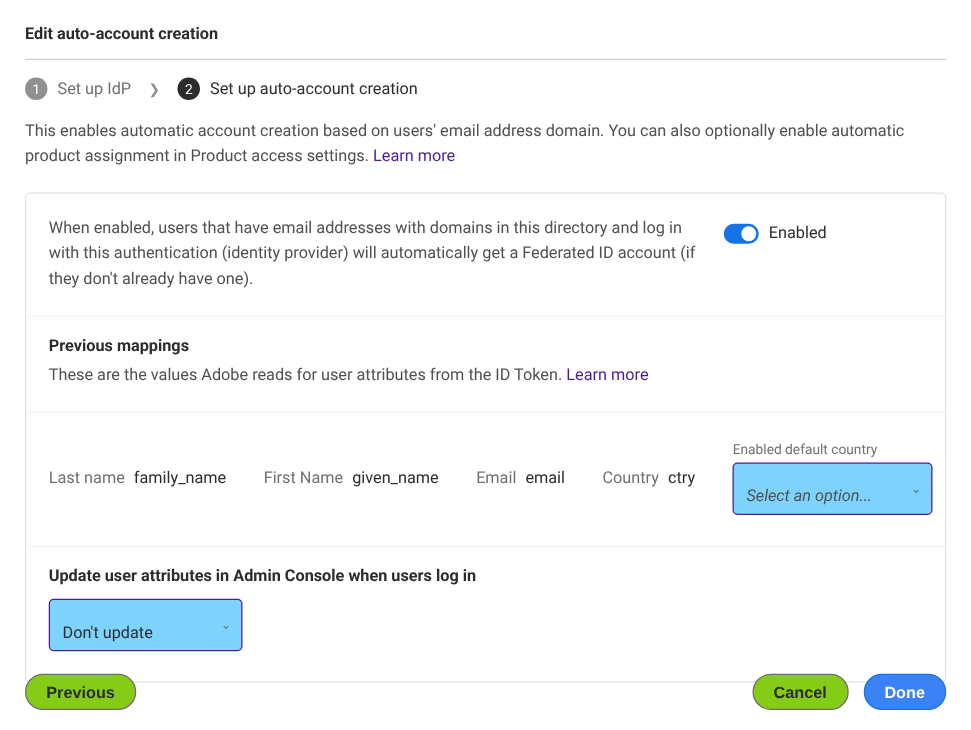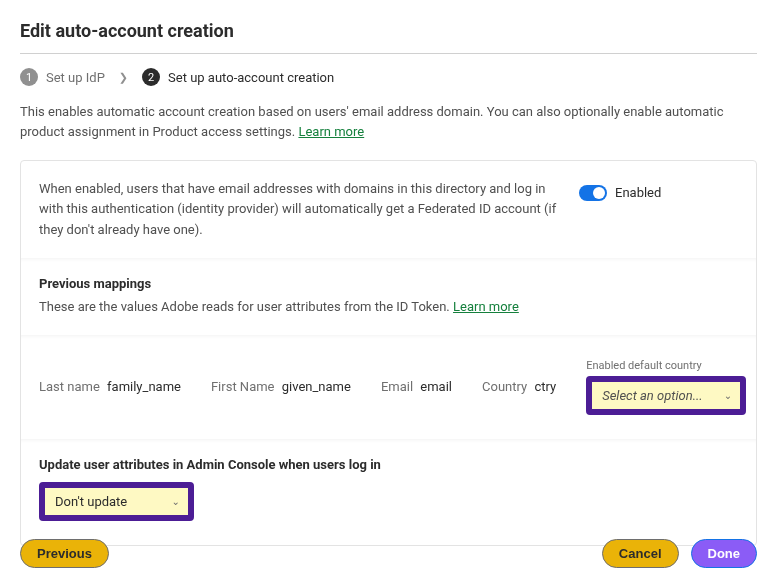--- a/index.html
+++ b/index.html
@@ -13,21 +13,21 @@
       padding: 20px 20px 0 20px;
       font-size: 13px;
       position: relative;
     }
     .header {
       border-bottom: 1px solid #d0d0d0;
       padding-bottom: 12px;
       margin-bottom: 14px;
     }
     .title {
-      font-size: 18px;
+      font-size: 13px;
       font-weight: 700;
       color: #2c2c2c;
     }
     .stepper {
       display: flex;
       align-items: center;
       gap: 14px;
       margin-bottom: 16px;
     }
     .step {
@@ -43,21 +43,21 @@
     .step-inactive .step-num { background: #909090; }
     .step-active .step-num { background: #2c2c2c; }
     .step-inactive .step-label { color: #707070; }
     .step-active .step-label { color: #2c2c2c; font-weight: 400; }
     .chev { color: #909090; font-size: 11px; }
     .intro {
       color: #505050;
       line-height: 1.55;
       margin-bottom: 18px;
     }
-    .link { color: #15803d; text-decoration: underline; cursor: pointer; }
+    .link { color: #4c1d95; cursor: pointer; }
     .card {
       border: 1px solid #e3e3e3;
       border-radius: 4px;
       margin-bottom: 0;
     }
     .section {
       padding: 18px 18px;
     }
     .section.top-shadow {
       box-shadow: inset 0 4px 5px -4px rgba(0,0,0,0.08);
@@ -95,24 +95,24 @@
     }
     .pair { white-space: nowrap; }
     .pair .lbl { color: #707070; margin-right: 4px; }
     .pair .val { color: #2c2c2c; }
     .country-select {
       margin-left: auto;
       min-width: 160px;
     }
     .small-label { font-size: 11px; color: #707070; margin-bottom: 4px; display: block; }
     .select {
-      border: 6px solid #4c1d95;
+      border: 1px solid #4c1d95;
       border-radius: 4px;
-      padding: 6px 28px 6px 10px;
-      background: #fef9c3;
+      padding: 19px 28px 6px 10px;
+      background: #7dd3fc;
       font-size: 13px;
       color: #505050;
       position: relative;
       cursor: pointer;
       display: flex;
       align-items: center;
       justify-content: space-between;
       min-width: 150px;
       font-style: italic;
     }
@@ -129,24 +129,24 @@
       display: flex;
       align-items: center;
     }
     .btn {
       border-radius: 16px;
       padding: 6px 16px;
       font-size: 13px;
       font-weight: 600;
       cursor: pointer;
       border: 1.5px solid transparent;
-      background: #eab308;
+      background: #84cc16;
     }
     .btn-outline { border-color: #6e6e6e; color: #2c2c2c; }
-    .btn-primary { background: #8b5cf6; color: #fff; border-color: #1473e6; }
+    .btn-primary { background: #3b82f6; color: #fff; border-color: #1473e6; }
     .footer-right { margin-left: auto; display: flex; gap: 12px; }
   </style>
 </head>
 <body>
 
 <div class="header">
   <div class="title">Edit auto-account creation</div>
 </div>
 
 <div class="stepper">

